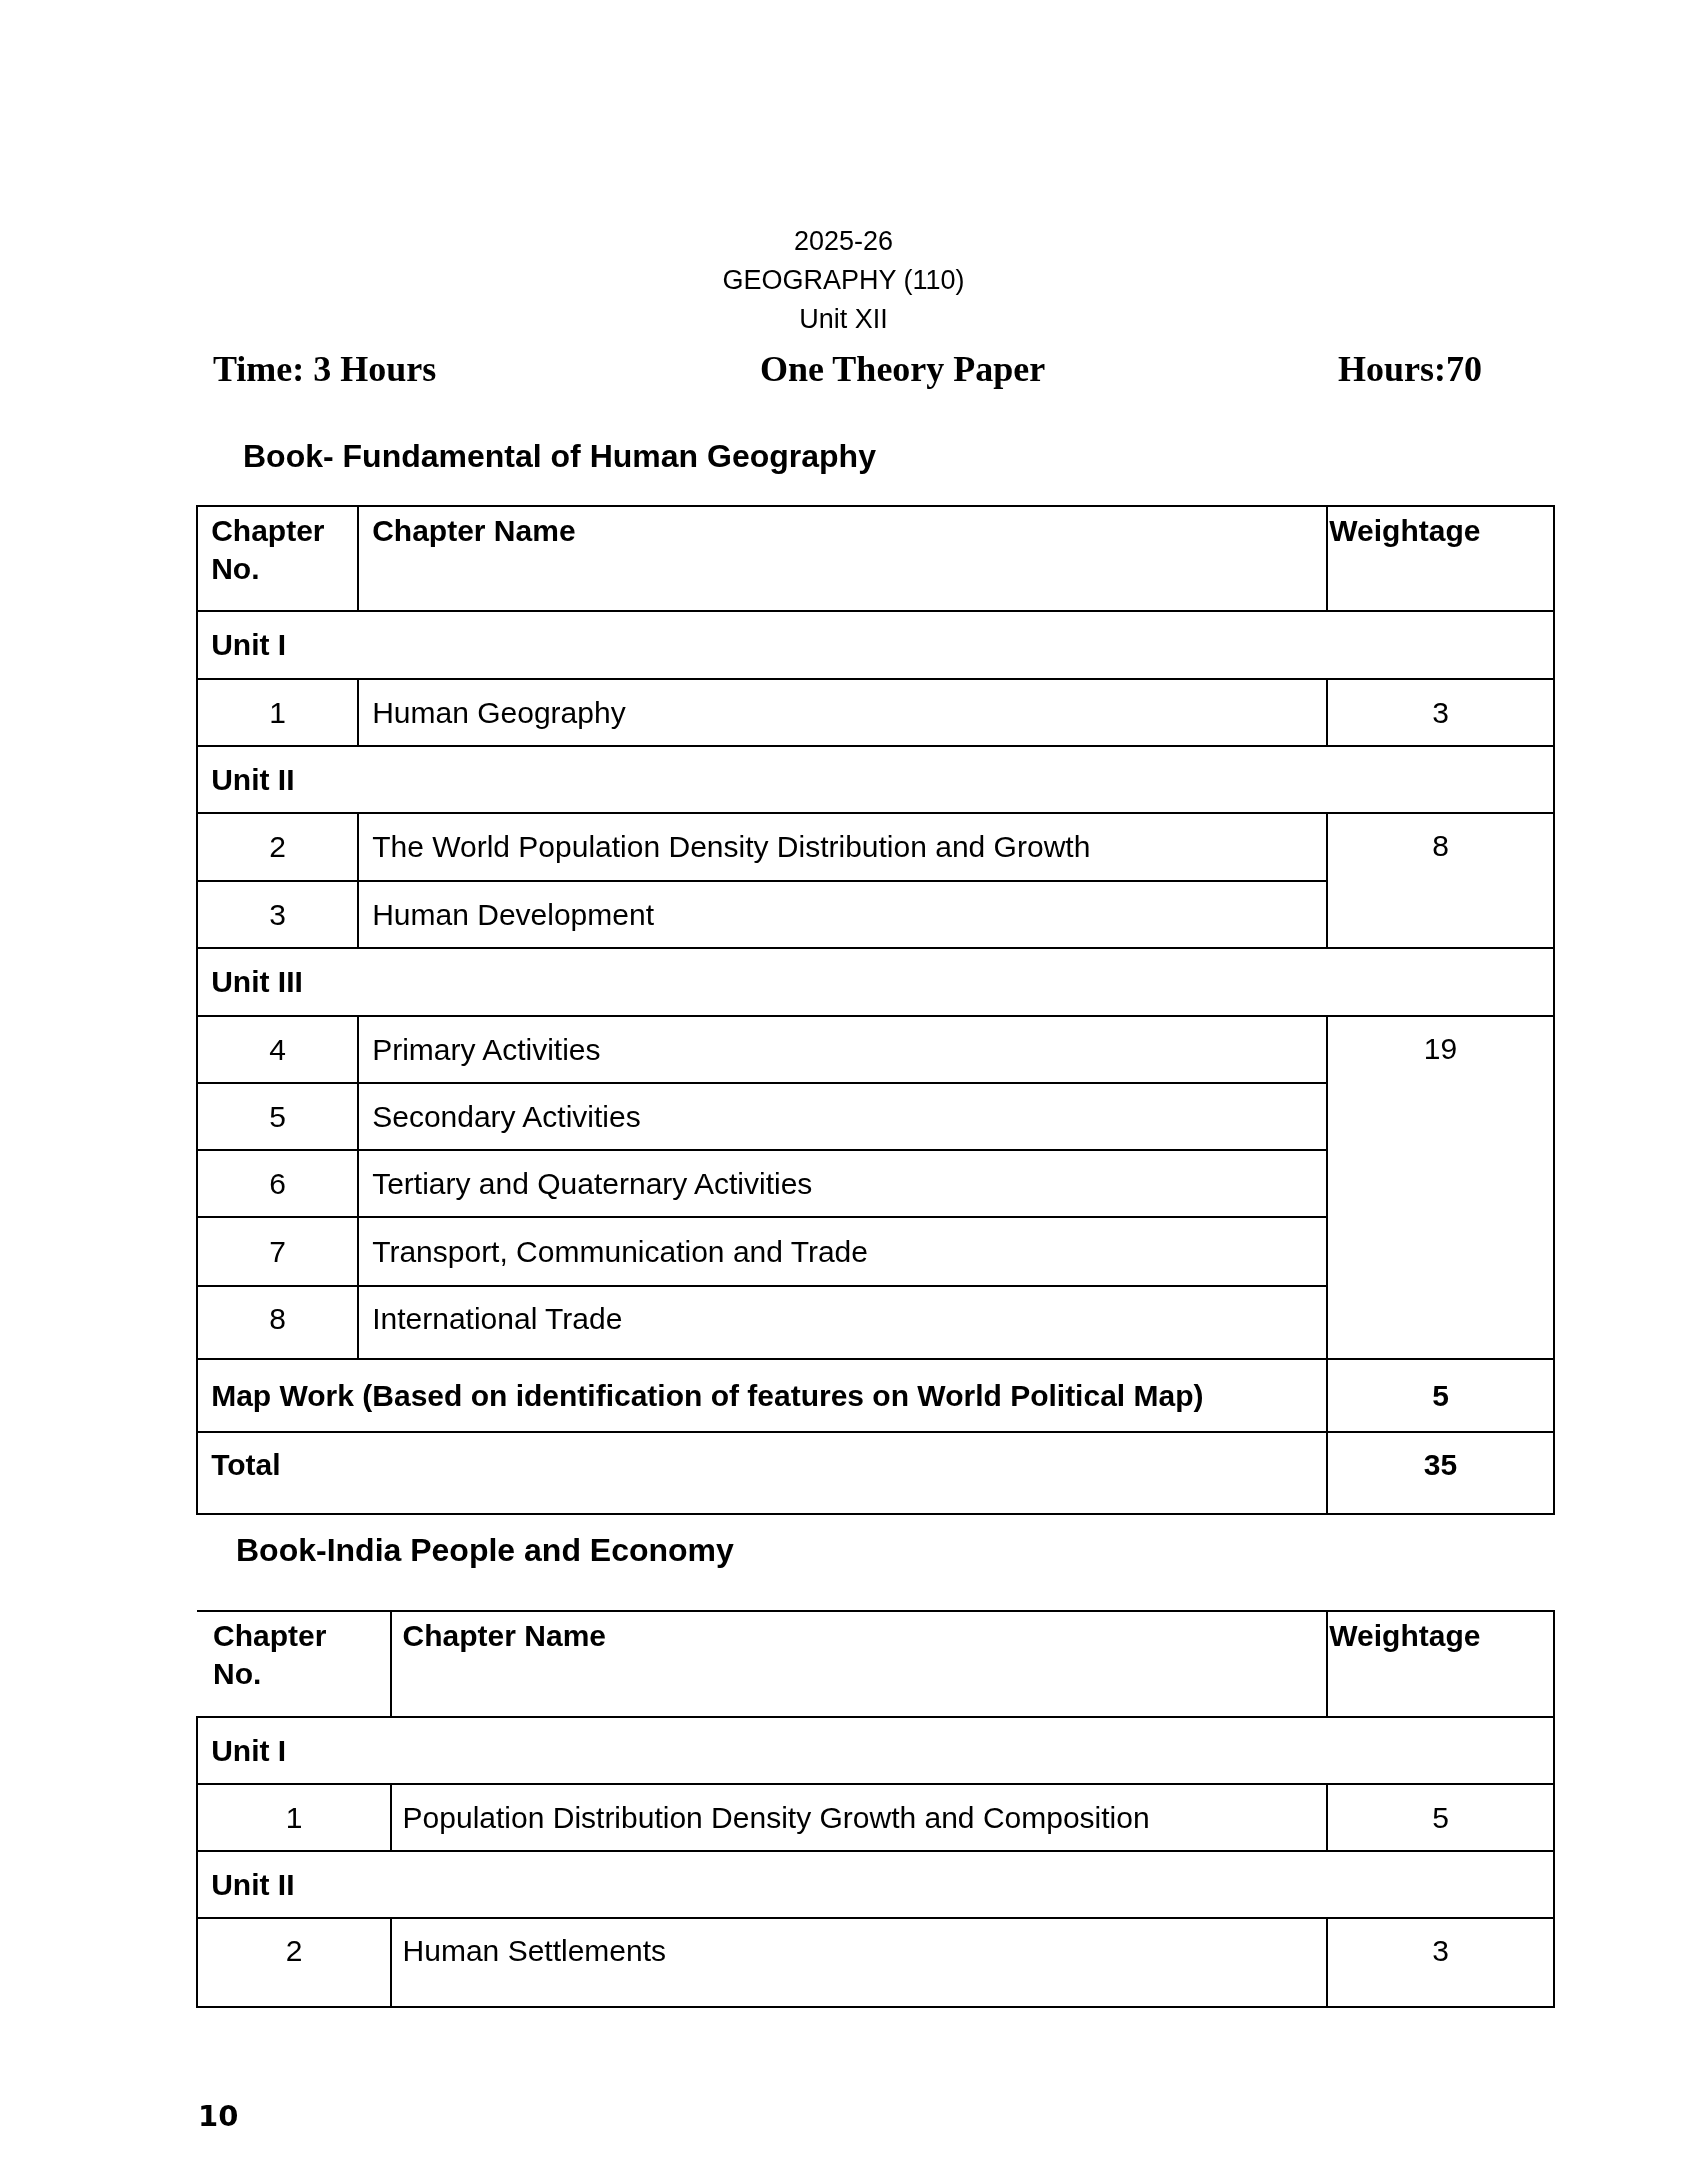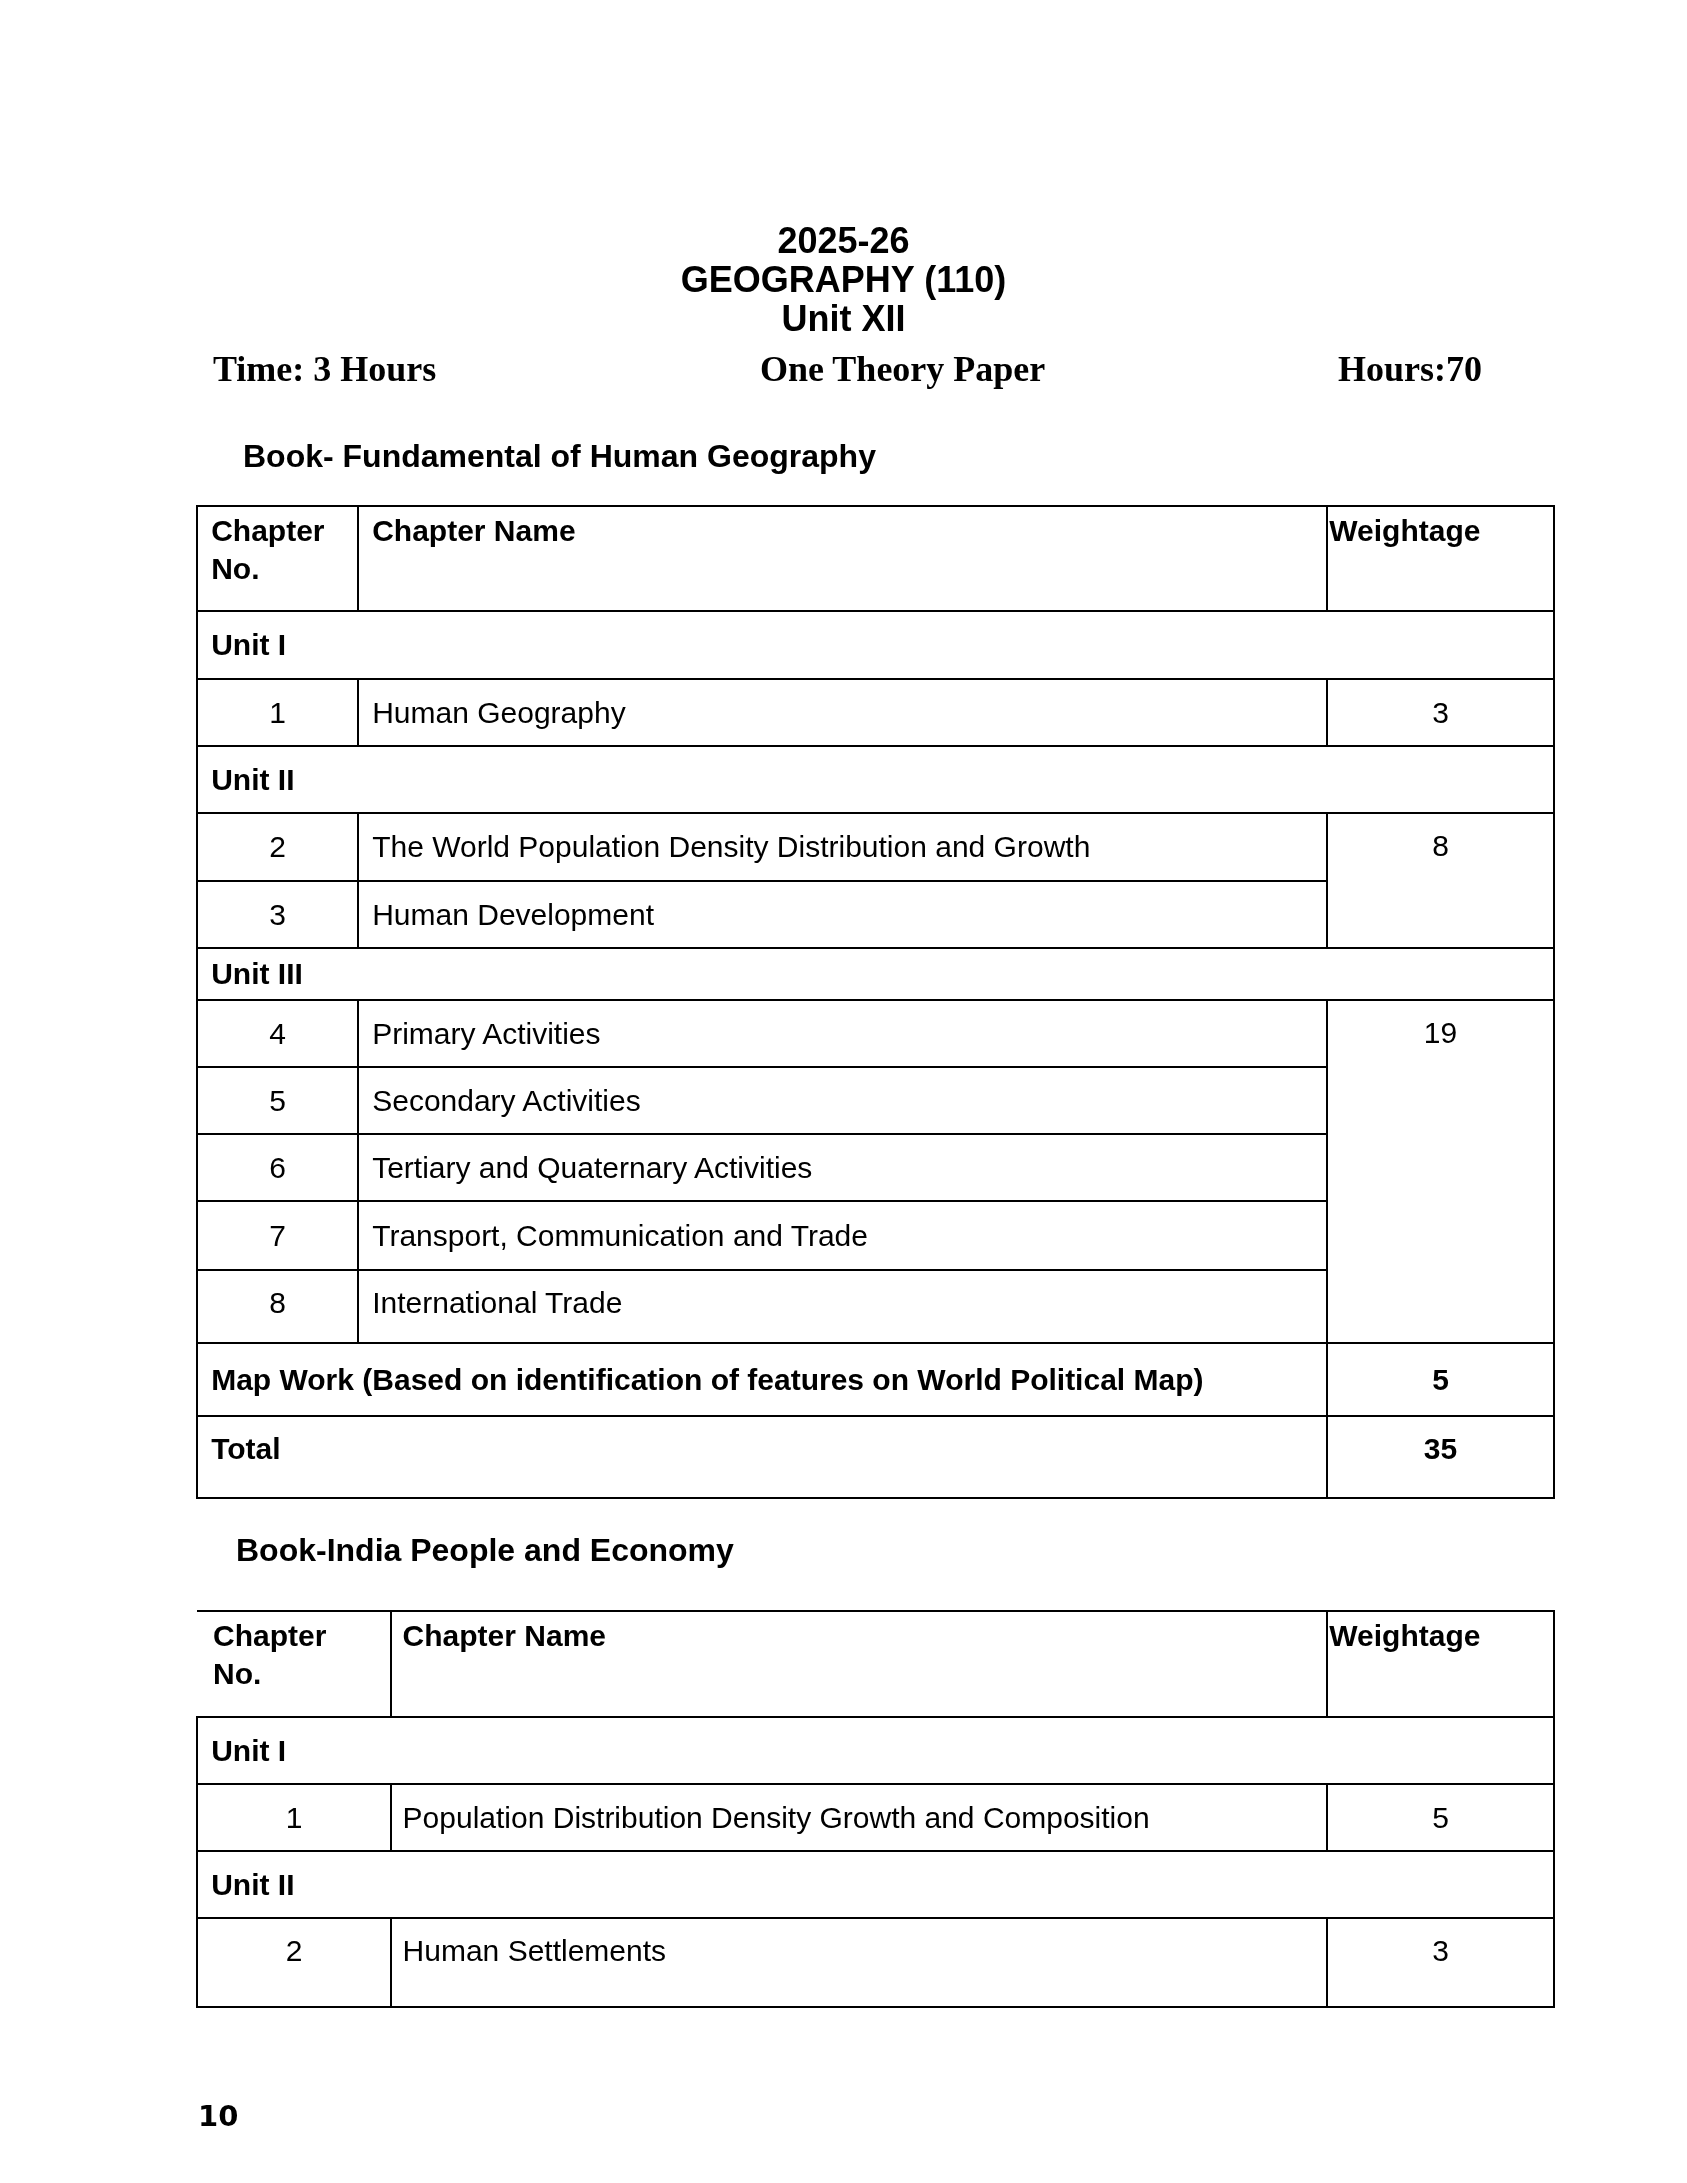--- a/index.html
+++ b/index.html
@@ -1,19 +1,19 @@
 <!DOCTYPE html>
 <html style="font-size:10.6px"><head>
 <meta charset="utf-8">
 <style>
   html, body { margin:0; padding:0; background:#fff; }
   body { width:1687px; height:2183px; position:relative; overflow:hidden; color:#000;
          font-family:"Liberation Sans", sans-serif; }
   .abs { position:absolute; }
-  .title { left:0; width:1687px; text-align:center; font-weight:bold; font-size:36px; line-height:38px; }
+  .title { left:0; width:1687px; text-align:center; font-weight:normal; font-size:27px; line-height:38px; }
   .info { font-family:"Liberation Serif", serif; font-weight:bold; font-size:36px; top:348px; white-space:nowrap; }
   .book { font-weight:bold; font-size:32px; white-space:nowrap; }
   table { position:absolute; border-collapse:collapse; table-layout:fixed; }
   td { border:2.6px solid #000; padding:0 13.2px; font-size:30px; vertical-align:top; }
   td.thin { border-width:2px; }
   .b { font-weight:bold; }
   .c { text-align:center; }
   .hd { line-height:38px; padding-top:5px; }
   .cell { padding-top:12px; line-height:38px; }
   .mid { vertical-align:middle; padding-top:0; }
@@ -57,21 +57,21 @@
   </tr>
   <tr style="height:68px">
     <td class="c mid thin">2</td>
     <td class="mid thin">The World Population Density Distribution and Growth</td>
     <td rowspan="2" class="c cell thin" style="padding-top:13.2px">8</td>
   </tr>
   <tr style="height:67px">
     <td class="c mid thin">3</td>
     <td class="mid thin">Human Development</td>
   </tr>
-  <tr style="height:52px">
+  <tr style="height:68px">
     <td colspan="3" class="b mid">Unit III</td>
   </tr>
   <tr style="height:67px">
     <td class="c mid thin">4</td>
     <td class="mid thin">Primary Activities</td>
     <td rowspan="5" class="c cell thin" style="padding-top:13.2px">19</td>
   </tr>
   <tr style="height:67px">
     <td class="c mid thin">5</td>
     <td class="mid thin">Secondary Activities</td>

